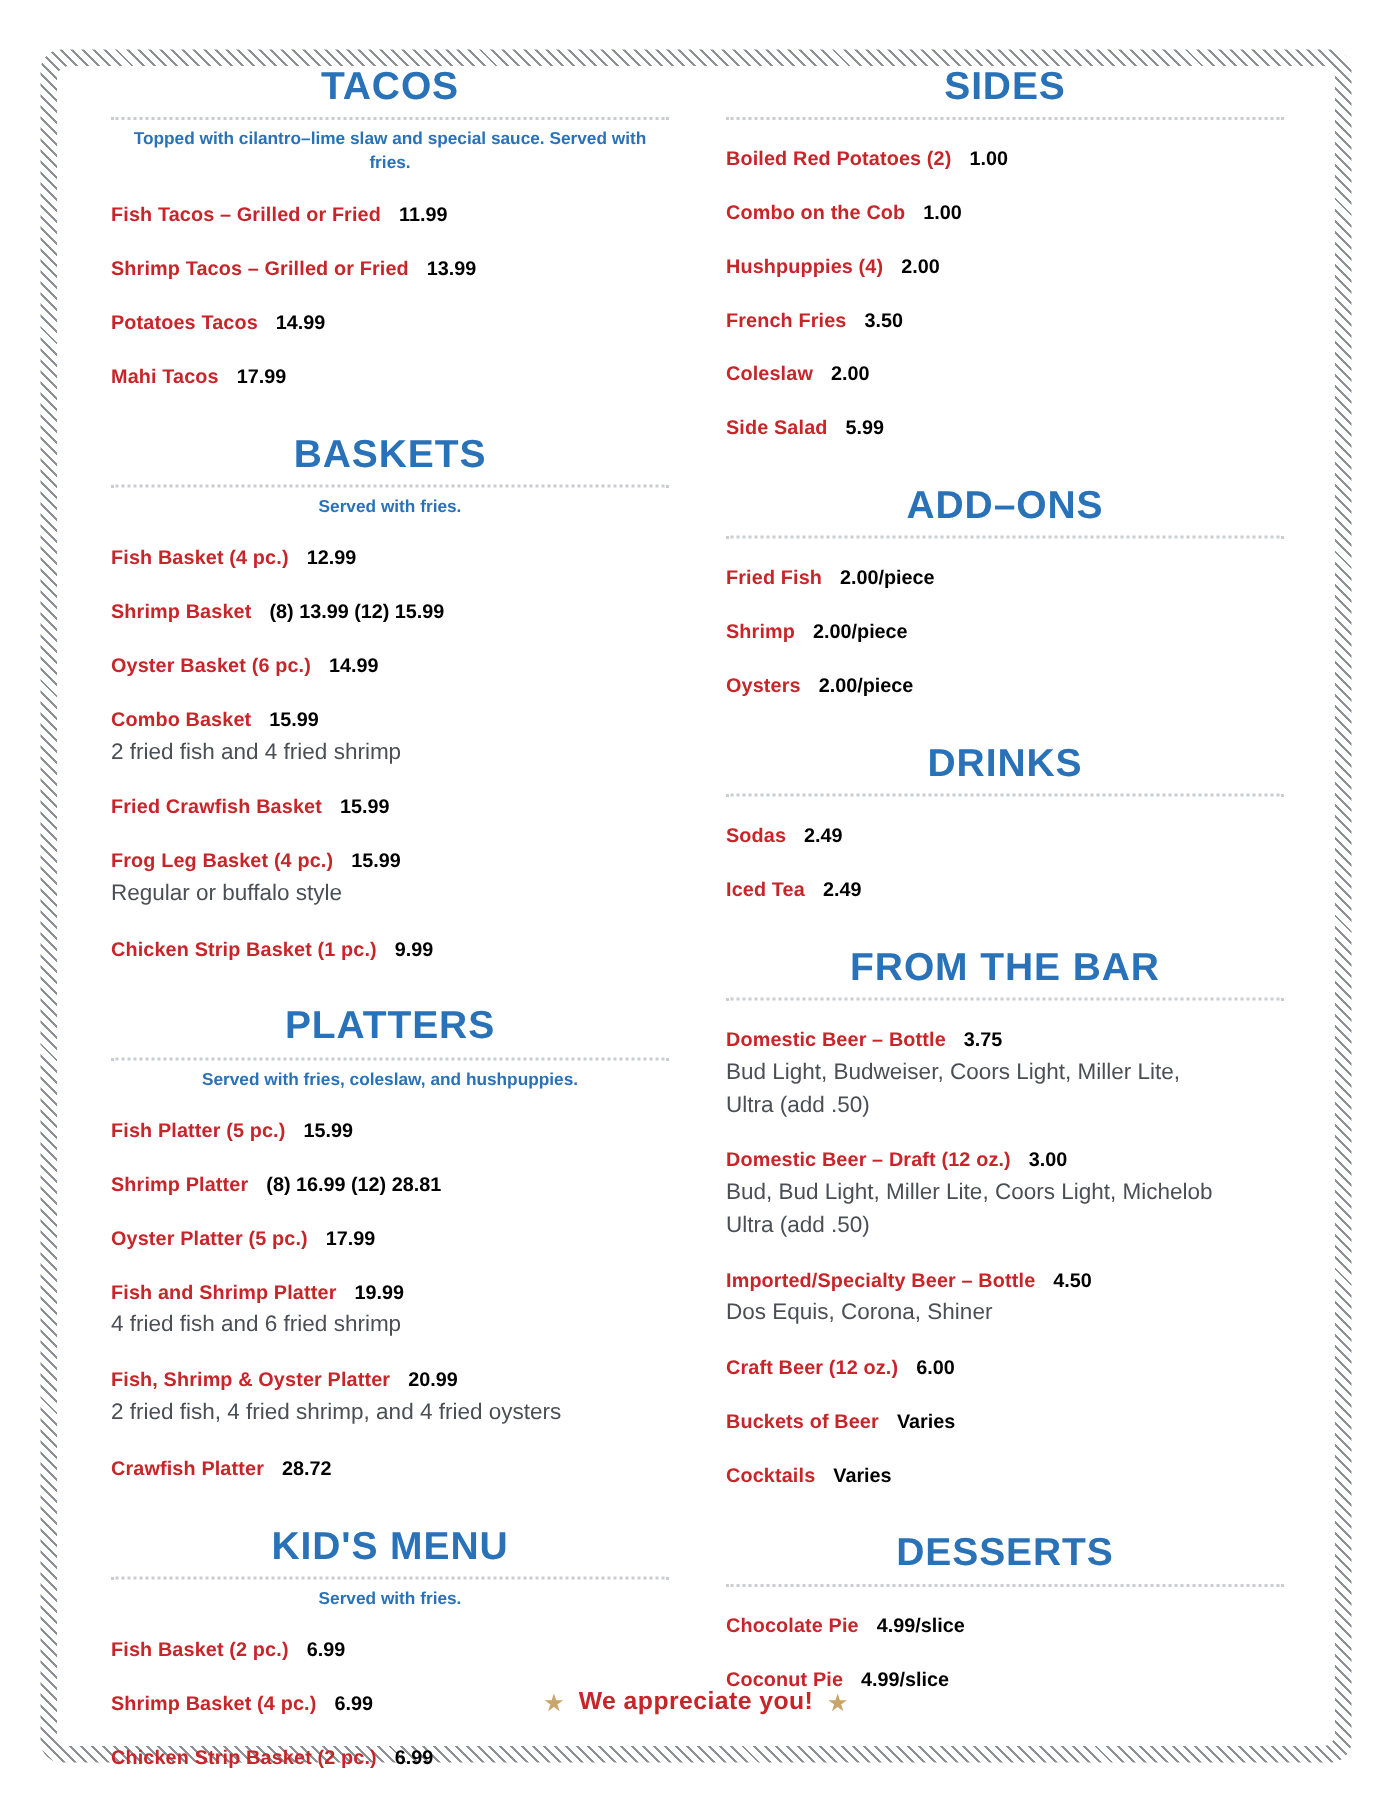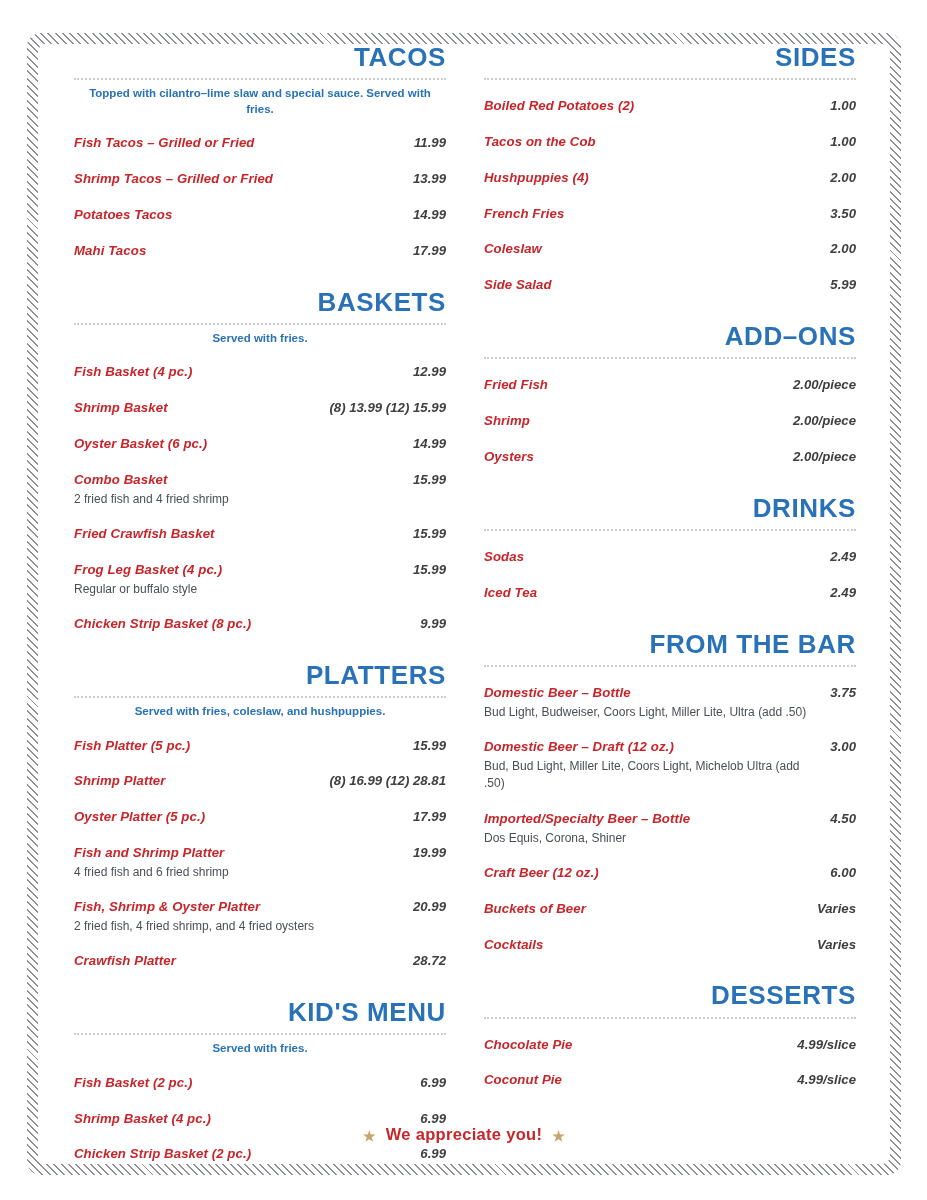--- a/index.html
+++ b/index.html
@@ -59,21 +59,21 @@
   .col {
     position: absolute;
     top: 0;
   }
   .col-left  { left: 36px;  width: 372px; }
   .col-right { left: 446px; width: 372px; }
 
   
   .section { margin-bottom: 6px; }
   .sec-title {
-    text-align: right;
+    text-align: center;
     color: #2a72b8;
     font-weight: bold;
     font-size: 26px;
     letter-spacing: 0.6px;
     line-height: 1.05;
     margin: 0 0 7px 0;
     font-family: "Liberation Sans", sans-serif;
   }
   .dotline {
     border-top: 2px dotted #c9ccd0;
@@ -86,42 +86,40 @@
     font-weight: bold;
     font-size: 11.5px;
     line-height: 1.35;
     margin: 0 0 8px 0;
   }
 
   
   .row {
     display: flex;
     align-items: baseline;
-    justify-content: space-between;
     margin: 16px 0 2px 0;
-    font-style: italic;
   }
   .item-name {
     color: #c8252a;
     font-weight: bold;
     font-size: 13.2px;
     line-height: 1.5;
     letter-spacing: 0.1px;
   }
   .item-price {
-    color: #404040;
+    color: #000000;
     font-weight: bold;
     font-size: 13.2px;
     line-height: 1.5;
     white-space: nowrap;
     padding-left: 12px;
   }
   .item-desc {
     color: #4a4f55;
-    font-size: 12px;
+    font-size: 15px;
     line-height: 1.45;
     margin: -1px 0 3px 0;
     max-width: 330px;
   }
 
   
   .footer {
     position: absolute;
     left: 0;
     bottom: 20px;
@@ -195,21 +193,21 @@
           <div class="row">
             <span class="item-name">Fried Crawfish Basket</span>
             <span class="item-price">15.99</span>
           </div>
           <div class="row">
             <span class="item-name">Frog Leg Basket (4 pc.)</span>
             <span class="item-price">15.99</span>
           </div>
           <div class="item-desc">Regular or buffalo style</div>
           <div class="row">
-            <span class="item-name">Chicken Strip Basket (8 pc.)</span>
+            <span class="item-name">Chicken Strip Basket (1 pc.)</span>
             <span class="item-price">9.99</span>
           </div>
         </div>
         <div style="height: 22px;"></div>
         <div class="section">
           <div class="sec-title">PLATTERS</div>
           <div class="dotline"></div>
           <div class="sec-sub">Served with fries, coleslaw, and hushpuppies.</div>
           <div class="row">
             <span class="item-name">Fish Platter (5 pc.)</span>
@@ -260,21 +258,21 @@
       </div>
     <div class="col col-right" id="right-col">
         <div class="section">
           <div class="sec-title">SIDES</div>
           <div class="dotline"></div>
           <div class="row">
             <span class="item-name">Boiled Red Potatoes (2)</span>
             <span class="item-price">1.00</span>
           </div>
           <div class="row">
-            <span class="item-name">Tacos on the Cob</span>
+            <span class="item-name">Combo on the Cob</span>
             <span class="item-price">1.00</span>
           </div>
           <div class="row">
             <span class="item-name">Hushpuppies (4)</span>
             <span class="item-price">2.00</span>
           </div>
           <div class="row">
             <span class="item-name">French Fries</span>
             <span class="item-price">3.50</span>
           </div>

